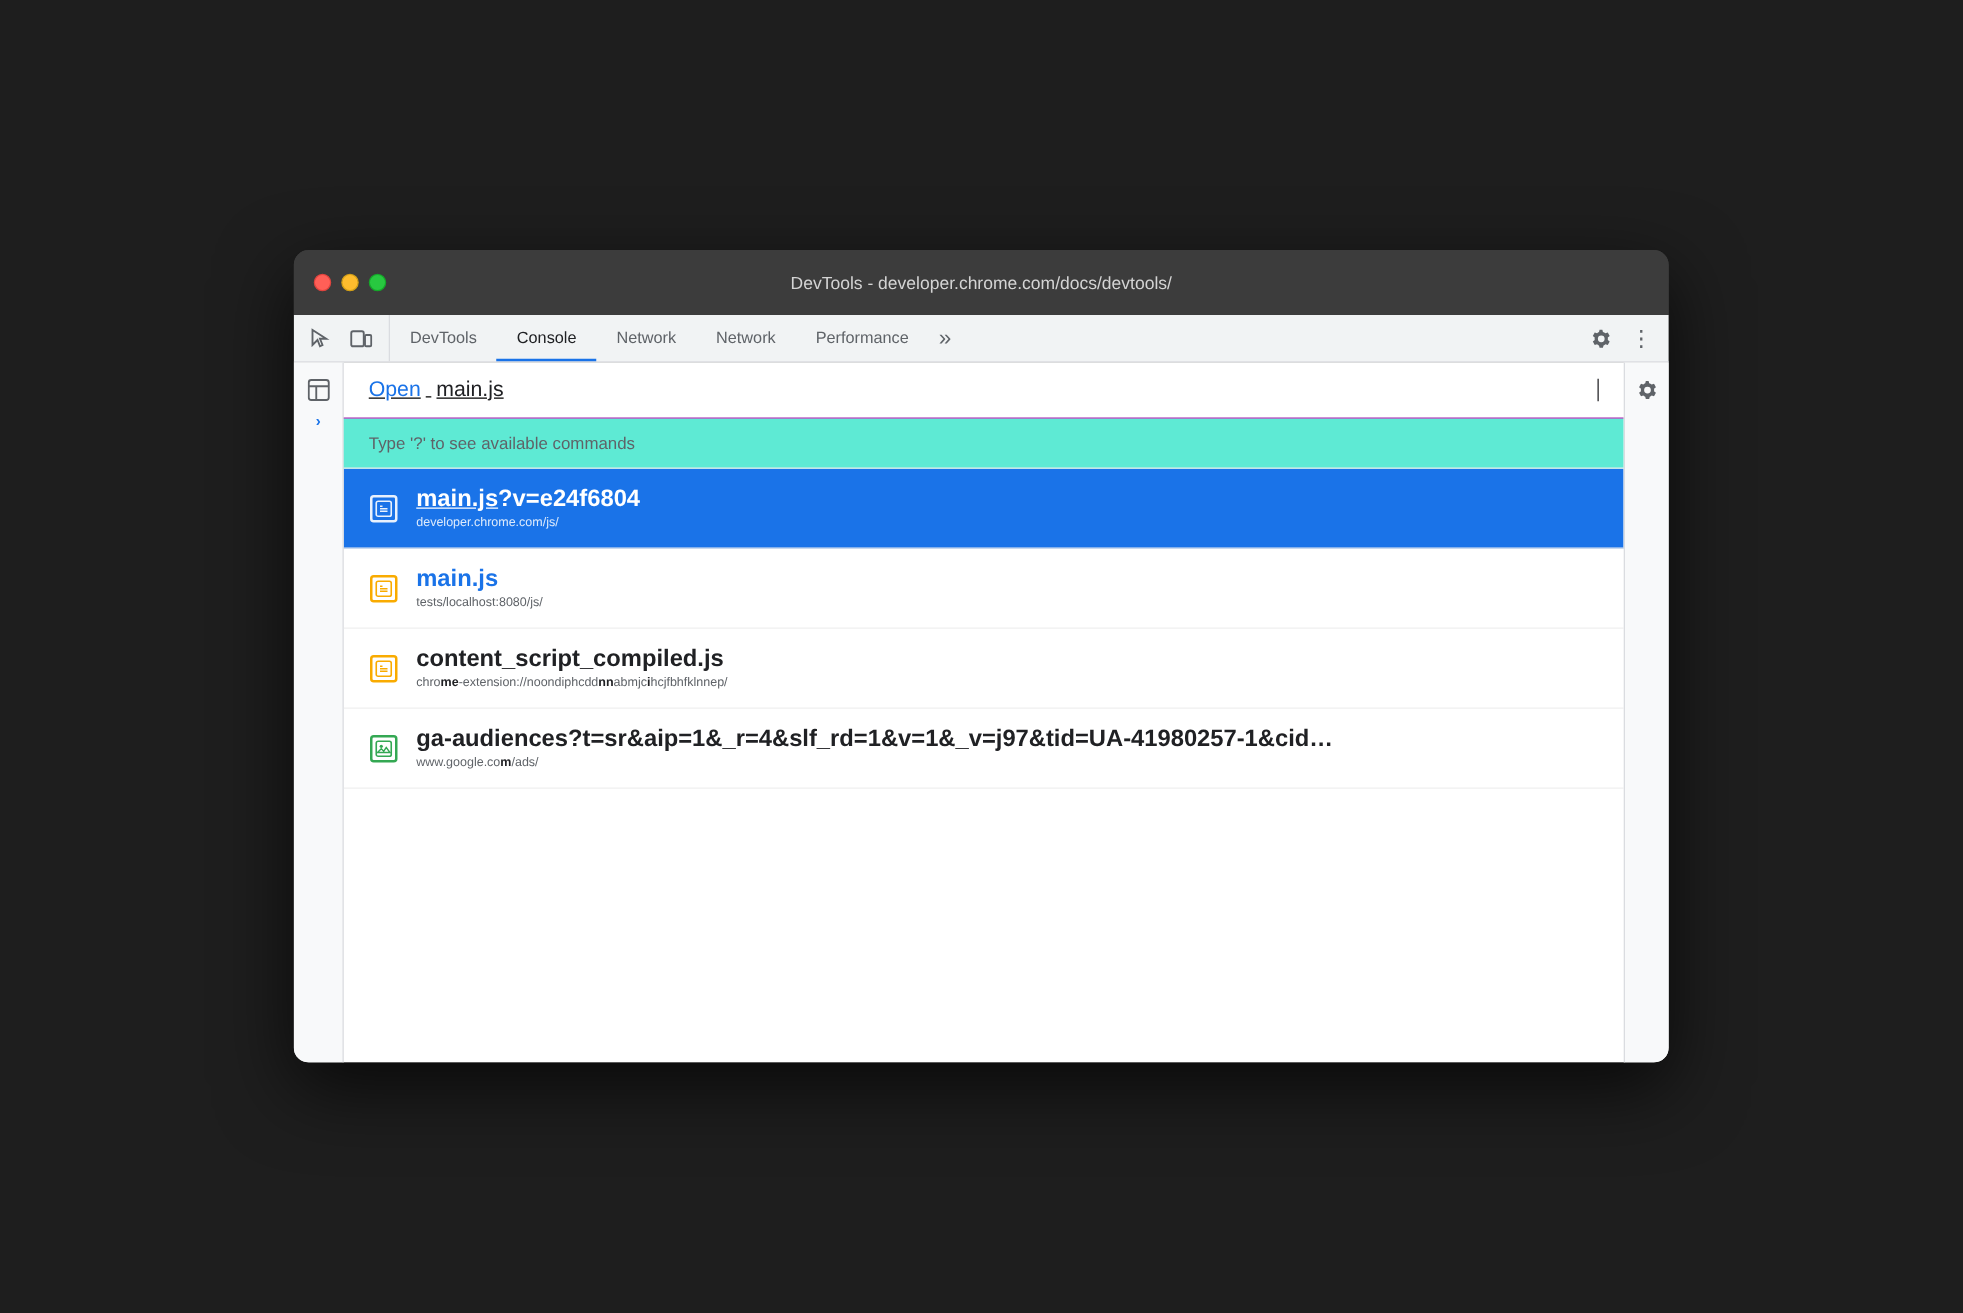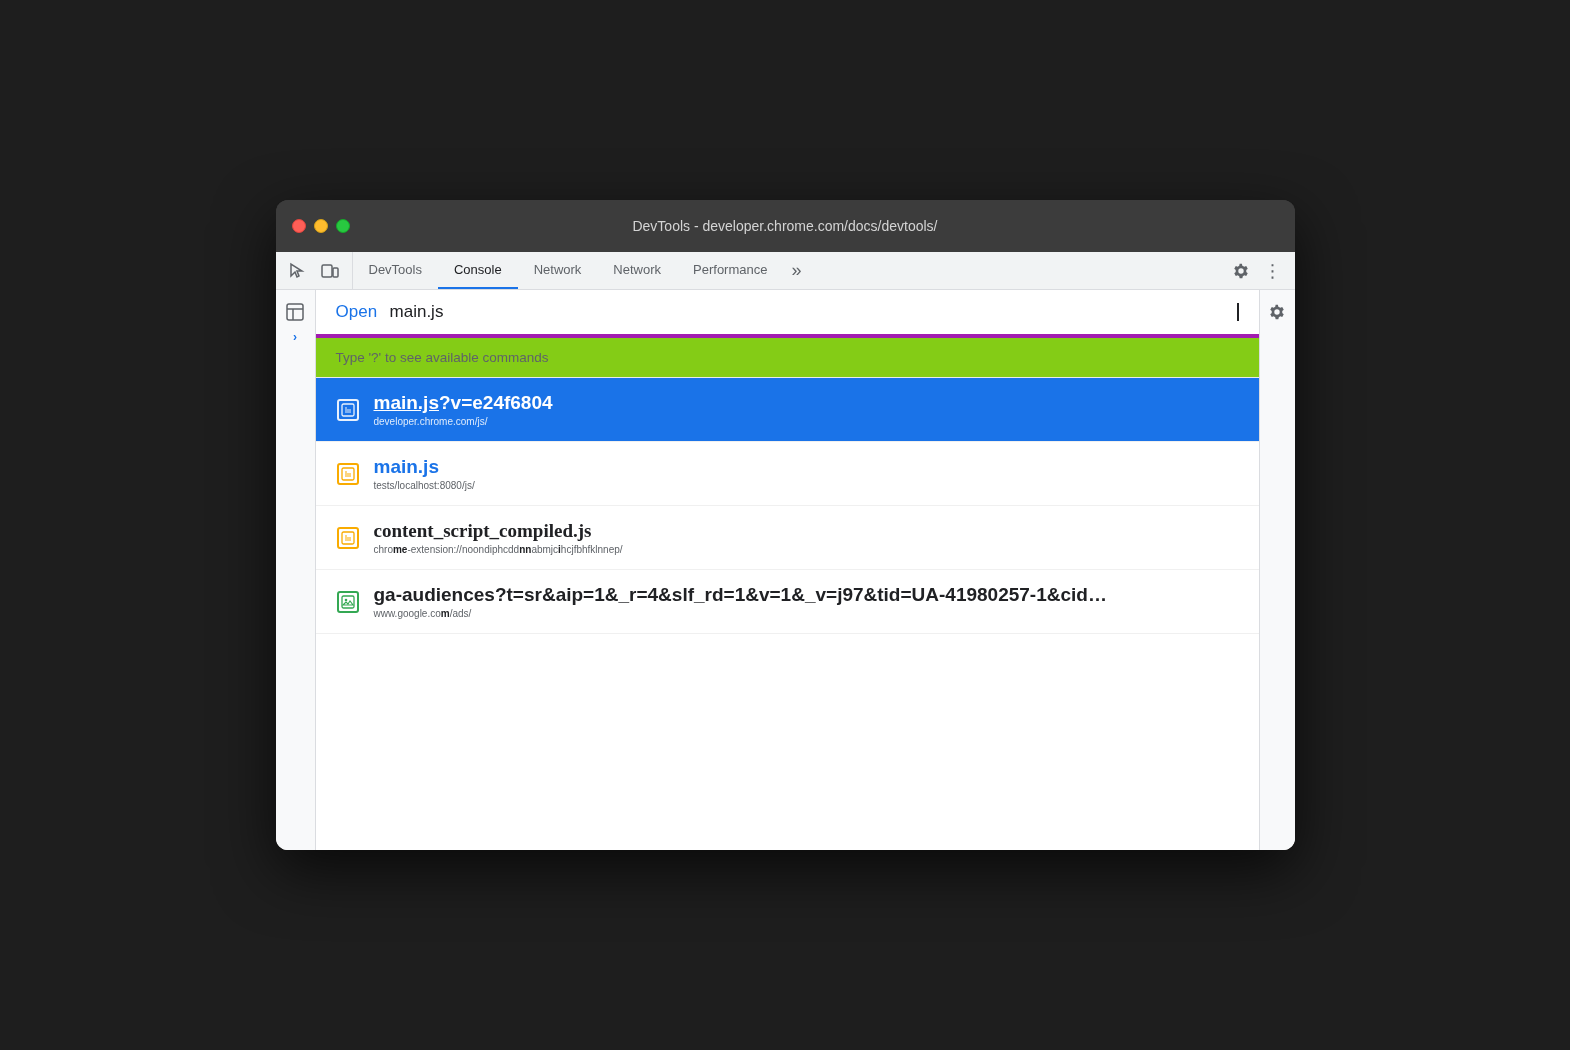--- a/index.html
+++ b/index.html
@@ -7,21 +7,21 @@
     body {
       background: #1e1e1e;
       display: flex;
       justify-content: center;
       align-items: center;
       min-height: 100vh;
       font-family: -apple-system, BlinkMacSystemFont, 'Segoe UI', sans-serif;
     }
 
     .window {
-      width: 1019px;
+      width: 1100px;
       background: #3c3c3c;
       border-radius: 12px;
       box-shadow: 0 20px 60px rgba(0,0,0,0.7);
       overflow: hidden;
     }
 
     
     .title-bar {
       background: #3c3c3c;
       height: 52px;
@@ -166,44 +166,45 @@
 
     
     .command-palette {
       flex: 1;
       display: flex;
       flex-direction: column;
     }
 
     .search-bar {
       padding: 12px 20px;
-      border-bottom: 4px solid #a21caf;
+      border-bottom: 1px solid #a21caf;
       display: flex;
       align-items: center;
       gap: 4px;
+      text-decoration: underline;
     }
 
     .search-label {
       color: #1a73e8;
       font-size: 17px;
       font-weight: 400;
     }
 
     .search-input {
       border: none;
       outline: none;
       font-size: 17px;
       color: #202124;
       font-family: inherit;
       caret-color: #202124;
       flex: 1;
     }
 
     .hint-bar {
-      background: #84cc16;
+      background: #5eead4;
       padding: 12px 20px;
       color: #5f6368;
       font-size: 13.5px;
       border-bottom: 1px solid #e8eaed;
     }
 
     .results-list {
       flex: 1;
       overflow-y: auto;
     }
@@ -459,21 +460,21 @@
           <div class="result-icon">
             <div class="file-icon-js">
               <svg width="14" height="14" viewBox="0 0 14 14" fill="none" xmlns="http://www.w3.org/2000/svg">
                 <rect x="1" y="1" width="12" height="12" rx="1.5" stroke="#f9ab00" stroke-width="1.3" fill="none"></rect>
                 <path d="M4 5h2M4 7h6M4 9h6" stroke="#f9ab00" stroke-width="1.2"></path>
               </svg>
             </div>
           </div>
           <div class="result-info">
             <div class="result-filename">
-              <span style="color:#202124; font-weight:600;font-family:Liberation Serif, serif;">content_script_compiled.js</span>
+              <span style="color:#202124; font-weight:600;">content_script_compiled.js</span>
             </div>
             <div class="result-url">
               <span style="color:#5f6368;">chro</span><span style="color:#202124; font-weight:700;">me</span><span style="color:#5f6368;">-extension://noondiphcdd</span><span style="color:#202124; font-weight:700;">nn</span><span style="color:#5f6368;">a</span><span style="color:#5f6368;">bmjc</span><span style="color:#202124; font-weight:700;">i</span><span style="color:#5f6368;">hcjfbhfklnnep/</span>
             </div>
           </div>
         </div>
 
         <div class="result-item">
           <div class="result-icon">
             <div class="file-icon-img">

